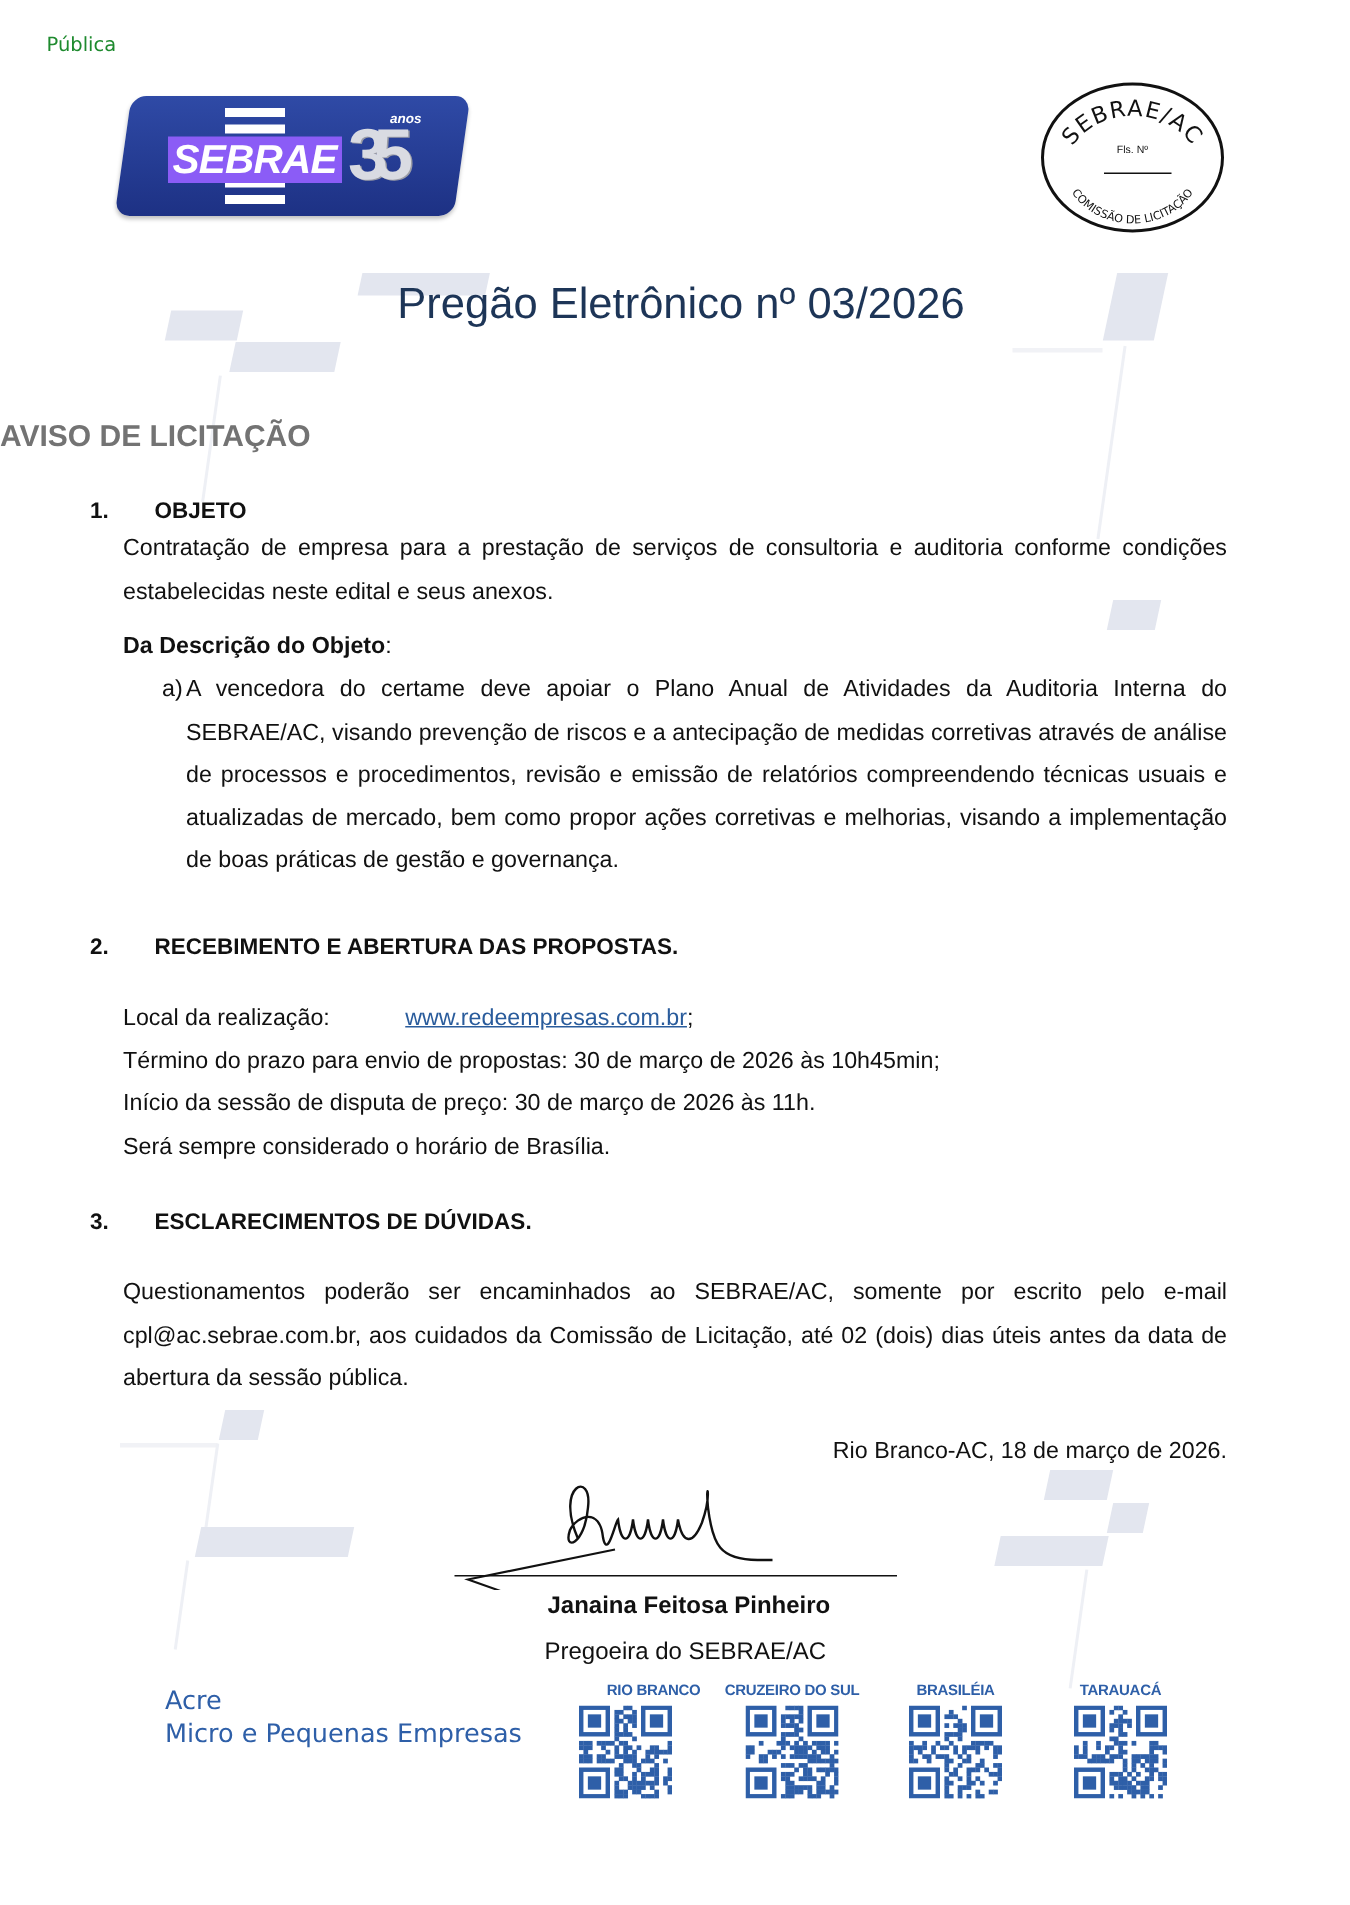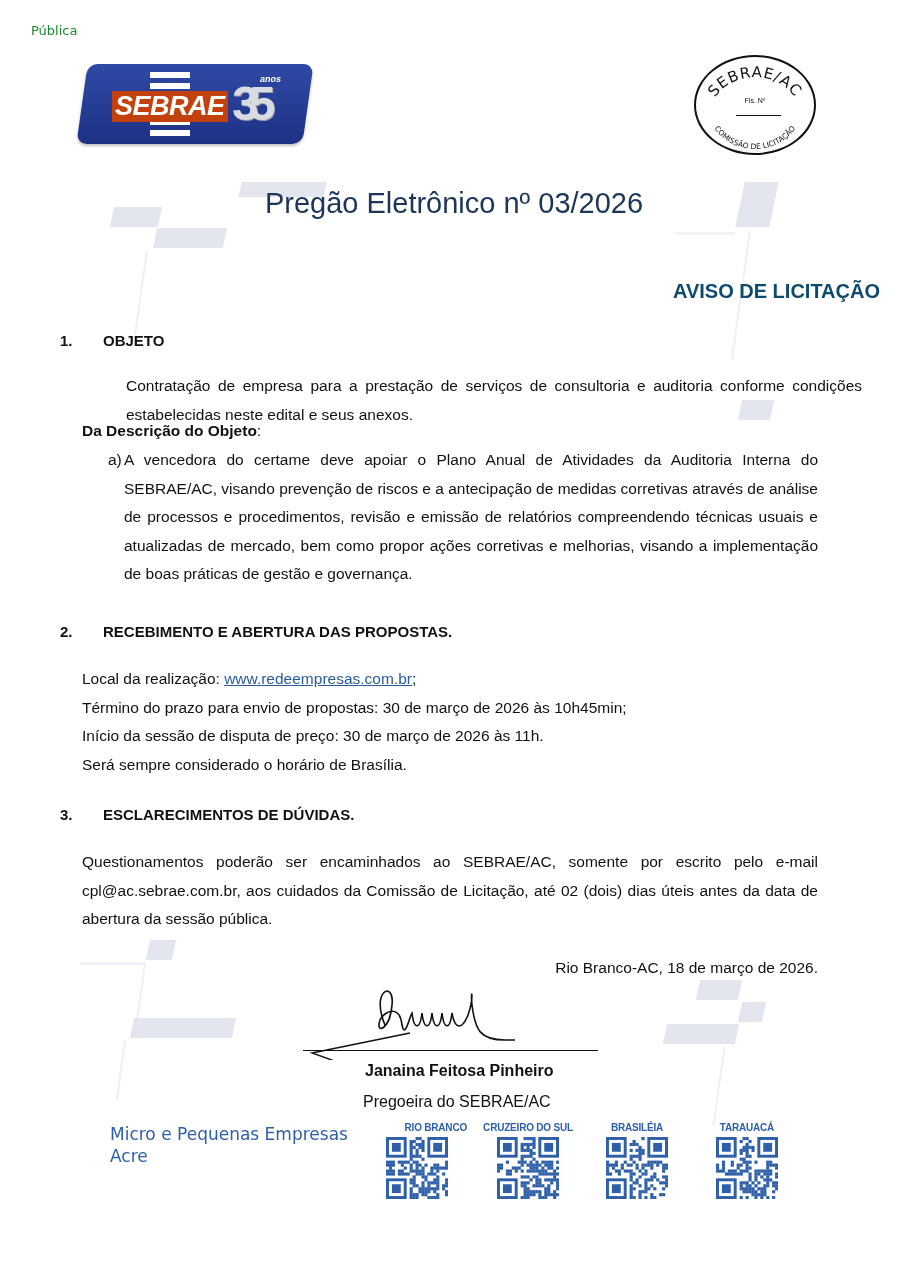--- a/index.html
+++ b/index.html
@@ -9,37 +9,37 @@
   .wm { position: absolute; background: #e3e6ef; transform: skewX(-12deg); }
   .wm-line { position: absolute; background: #eef0f5; width: 2px; transform: rotate(8deg); }
   .wm-h { position: absolute; background: #f1f2f6; height: 3px; }
 
   #classification { position: absolute; left: 31px; top: 23px; font-size: 13px; color: #1e8a2e; font-family: "DejaVu Sans", sans-serif; }
 
   #logo { position: absolute; left: 82px; top: 64px; width: 226px; height: 80px; }
   #logo .plate { position: absolute; left: 0; top: 0; width: 226px; height: 80px; background: linear-gradient(180deg,#2f4aa6 0%,#1d3184 100%); border-radius: 10px; transform: skewX(-8deg); box-shadow: 0 2px 3px rgba(0,0,0,0.25); }
   #logo .bars { position: absolute; left: 68px; top: 8px; width: 40px; }
   #logo .bars span { display: block; height: 6px; background: #fff; margin-bottom: 5px; }
-  #logo .brand { position: absolute; left: 30px; top: 27px; font-size: 27px; font-weight: bold; font-style: italic; color: #fff; letter-spacing: -0.5px; background: #c2410c; padding: 0 3px; }
+  #logo .brand { position: absolute; left: 30px; top: 27px; font-size: 27px; font-weight: bold; font-style: italic; color: #fff; letter-spacing: -0.5px; background: #8b5cf6; padding: 0 3px; }
   #logo .num { position: absolute; left: 150px; top: 4px; font-size: 48px; font-weight: bold; color: #d9dbe2; letter-spacing: -10px; line-height: 72px; text-shadow: 1px 1px 0 #9a9ca6; }
   #logo .anos { position: absolute; left: 178px; top: 10px; font-size: 9px; color: #fff; font-weight: bold; font-style: italic; }
 
   #stamp { position: absolute; left: 694px; top: 55px; width: 122px; height: 100px; border: 2px solid #111; border-radius: 50%; }
   #stamp svg { position: absolute; left: 0; top: 0; }
   #stamp .fls { position: absolute; left: 0; width: 118px; top: 40px; text-align: center; font-size: 7px; }
   #stamp .line { position: absolute; left: 40px; width: 45px; top: 58px; border-top: 1px solid #111; }
 
   #doc-title { position: absolute; left: 0; width: 880px; top: 187px; text-align: center; font-size: 29px; color: #1d3557; font-family: "Liberation Sans", sans-serif; padding-left: 28px; }
-  #notice-title { position: absolute; left: 0; width: 880px; top: 280px; text-align: right; font-size: 20px; font-weight: bold; color: #0c4a6e; }
+  #notice-title { position: absolute; left: 0; width: 880px; top: 280px; text-align: left; font-size: 20px; font-weight: bold; color: #737373; }
 
   .sec-head { position: absolute; left: 60px; font-size: 15px; font-weight: bold; color: #111; }
   .sec-head .n { display: inline-block; width: 43px; }
   .p { position: absolute; left: 82px; width: 736px; font-size: 15.5px; line-height: 28.6px; color: #111; text-align: justify; }
   .line-txt { position: absolute; left: 82px; font-size: 15.5px; color: #111; white-space: nowrap; }
-  a.link { color: #2a5c9c; text-decoration: underline; }
+  a.link { color: #2a5c9c; text-decoration: underline; margin-left: 46px; }
 
   #item-a { position: absolute; left: 108px; width: 710px; top: 446px; font-size: 15.5px; line-height: 28.6px; text-align: justify; }
   #item-a .lbl { position: absolute; left: 0; top: 0; }
   #item-a .txt { margin-left: 16px; display: block; }
 
   #place-date { position: absolute; right: 82px; top: 959px; font-size: 15.5px; }
 
   #signature { position: absolute; left: 300px; top: 985px; width: 300px; height: 75px; }
   #sig-line { position: absolute; left: 303px; top: 1050px; width: 295px; border-top: 1.5px solid #111; }
   #signer-name { position: absolute; left: 365px; top: 1062px; font-size: 16px; font-weight: bold; }
@@ -104,21 +104,21 @@
   <div class="fls">Fls. Nº</div>
   <div class="line"></div>
 </div>
 
 <div id="doc-title">Pregão Eletrônico nº 03/2026</div>
 <div id="notice-title">AVISO DE LICITAÇÃO</div>
 
 <div class="sec-head" style="top:332px;">
   <span class="n">1.</span><span>OBJETO</span>
 </div>
-<div class="p" style="top:372px;margin-left:44px;">Contratação de empresa para a prestação de serviços de consultoria e auditoria conforme condições estabelecidas neste edital e seus anexos.</div>
+<div class="p" style="top:352px;">Contratação de empresa para a prestação de serviços de consultoria e auditoria conforme condições estabelecidas neste edital e seus anexos.</div>
 <div class="line-txt" style="top:422px;">
   <b>Da Descrição do Objeto</b><span>:</span>
 </div>
 <div id="item-a">
   <span class="lbl">a)</span>
   <span class="txt">A vencedora do certame deve apoiar o Plano Anual de Atividades da Auditoria Interna do SEBRAE/AC, visando prevenção de riscos e a antecipação de medidas corretivas através de análise de processos e procedimentos, revisão e emissão de relatórios compreendendo técnicas usuais e atualizadas de mercado, bem como propor ações corretivas e melhorias, visando a implementação de boas práticas de gestão e governança.</span>
 </div>
 
 <div class="sec-head" style="top:623px;">
   <span class="n">2.</span><span>RECEBIMENTO E ABERTURA DAS PROPOSTAS.</span>
@@ -139,22 +139,22 @@
 
 <svg id="signature" viewBox="0 0 300 75">
   <path d="M 85 40 C 70 5, 95 -5, 92 20 C 90 45, 75 50, 80 35 C 85 25, 100 20, 102 40 C 105 55, 110 30, 112 28 C 114 45, 120 45, 122 28 C 124 45, 130 45, 132 28 C 134 45, 140 45, 142 28 C 144 45, 150 45, 152 28 C 155 45, 162 45, 168 30 C 175 10, 170 0, 172 20 C 175 45, 180 55, 205 55 L 215 55" fill="none" stroke="#111" stroke-width="1.6"></path>
   <path d="M 110 48 L 12 68 L 60 85" fill="none" stroke="#111" stroke-width="1.4"></path>
 </svg>
 <div id="sig-line"></div>
 <div id="signer-name">Janaina Feitosa Pinheiro</div>
 <div id="signer-role">Pregoeira do SEBRAE/AC</div>
 
 <div id="footer-org">
+  <div>Acre</div>
   <div>Micro e Pequenas Empresas</div>
-  <div>Acre</div>
 </div>
 
 <div class="qr-box" style="left:367px;text-align:right;">
   <span class="qlabel">RIO BRANCO</span>
   <svg class="qr" width="62" height="62">
       <rect x="29.523809523809526" y="0" width="3.1523809523809527" height="3.1523809523809527" fill="#2e5fa8"></rect>
       <rect x="32.47619047619048" y="0" width="3.1523809523809527" height="3.1523809523809527" fill="#2e5fa8"></rect>
       <rect x="23.61904761904762" y="2.9523809523809526" width="3.1523809523809527" height="3.1523809523809527" fill="#2e5fa8"></rect>
       <rect x="26.571428571428573" y="2.9523809523809526" width="3.1523809523809527" height="3.1523809523809527" fill="#2e5fa8"></rect>
       <rect x="35.42857142857143" y="2.9523809523809526" width="3.1523809523809527" height="3.1523809523809527" fill="#2e5fa8"></rect>

